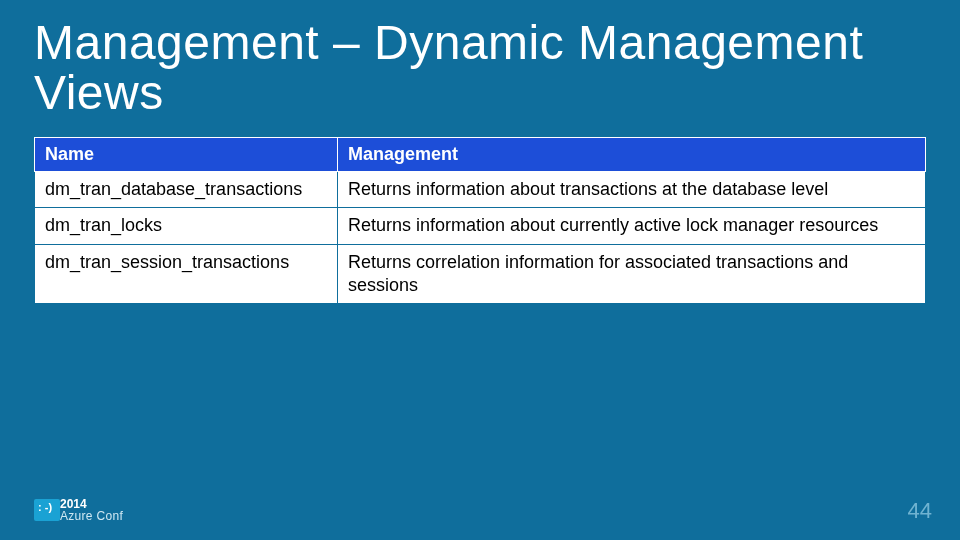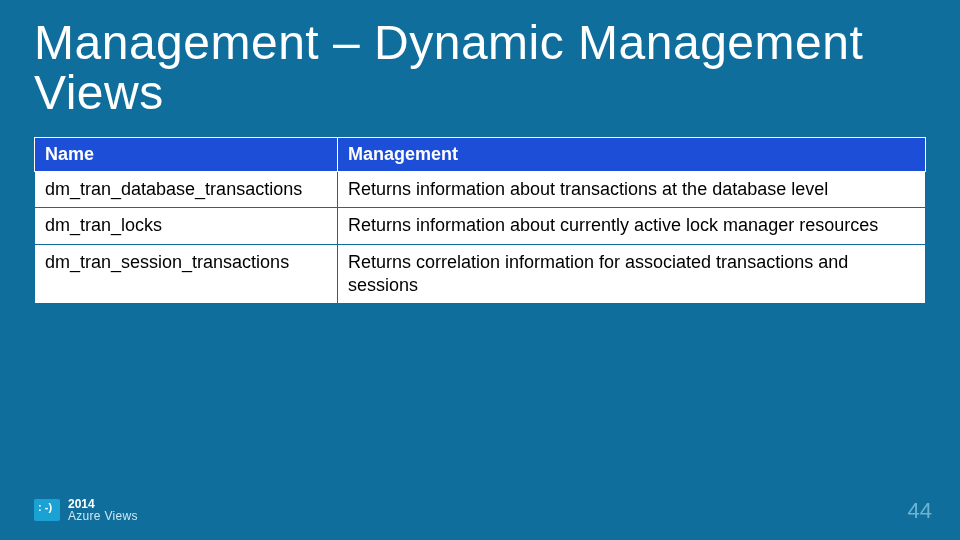--- a/index.html
+++ b/index.html
@@ -50,21 +50,20 @@
   table.dmv td:first-child {
     width: 34%;
     white-space: nowrap;
   }
   .footer {
     position: absolute;
     left: 34px;
     bottom: 18px;
     display: flex;
     align-items: center;
-    gap: 8px;
   }
   .logo-icon {
     width: 26px;
     height: 22px;
     background: #1aa2d4;
     border-radius: 2px;
     position: relative;
   }
   .logo-icon::before {
     content: ": -)";
@@ -127,19 +126,19 @@
         <td>dm_tran_session_transactions</td>
         <td>Returns correlation information for associated transactions and sessions</td>
       </tr>
     </tbody>
   </table>
 
   <div class="footer">
     <div class="logo-icon"></div>
     <div class="logo-text">
       <span class="logo-year">2014</span>
-      <span class="logo-name">Azure Views</span>
+      <span class="logo-name">Azure Conf</span>
     </div>
   </div>
 
   <div class="pagenum">44</div>
 
 </div>
 
 </body></html>

